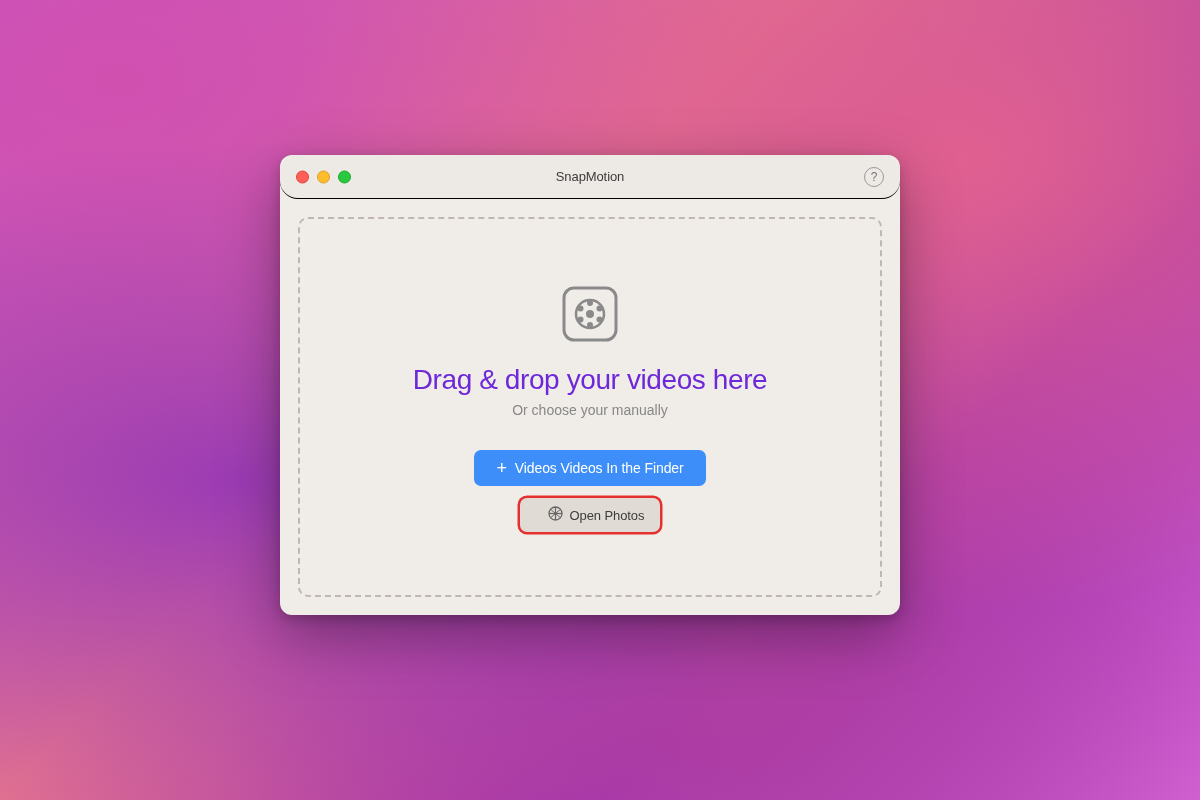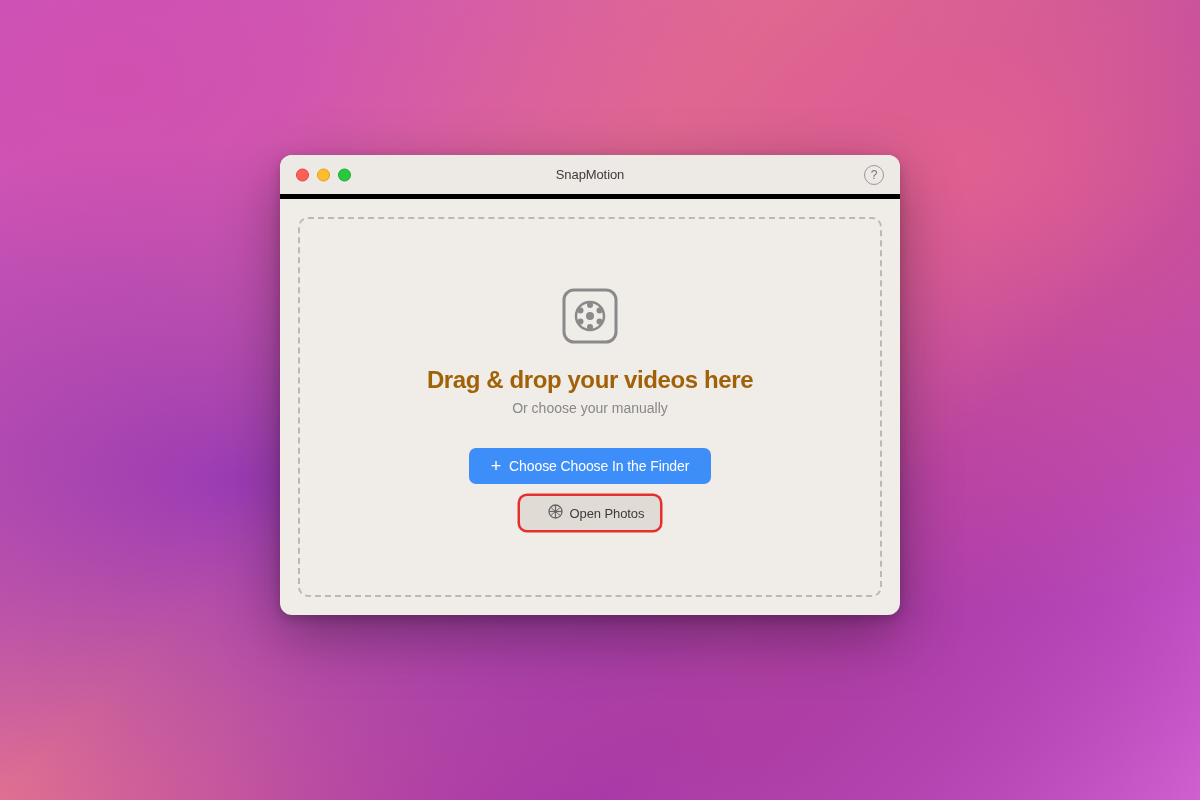--- a/index.html
+++ b/index.html
@@ -35,23 +35,24 @@
       box-shadow: 0 20px 60px rgba(0,0,0,0.35), 0 4px 12px rgba(0,0,0,0.2);
       overflow: hidden;
     }
 
     .title-bar {
       display: flex;
       align-items: center;
       justify-content: center;
       height: 44px;
       background: #ede9e5;
-      border-bottom: 5px solid #000000;
+      border-bottom: 1px solid #000000;
       position: relative;
       padding: 0 16px;
+      border-radius: 18px;
     }
 
     .traffic-lights {
       position: absolute;
       left: 16px;
       top: 50%;
       transform: translateY(-50%);
       display: flex;
       gap: 8px;
     }
@@ -113,23 +114,23 @@
       margin-bottom: 18px;
     }
 
     .film-icon-wrapper svg {
       width: 60px;
       height: 60px;
       color: #888;
     }
 
     .drag-title {
-      font-size: 24px;
-      font-weight: 700;
-      color: #a16207;
+      font-size: 28px;
+      font-weight: 400;
+      color: #6d28d9;
       letter-spacing: -0.4px;
       margin-bottom: 6px;
     }
 
     .drag-subtitle {
       font-size: 14px;
       color: #888;
       margin-bottom: 32px;
     }
 
@@ -229,21 +230,21 @@
         <circle cx="39.5" cy="24.5" r="3" fill="#8a8a8a"></circle>
       </svg>
     </div>
 
     <div class="drag-title">Drag &amp; drop your videos here</div>
     <div class="drag-subtitle">Or choose your manually</div>
 
     <div class="buttons-area">
       <button class="btn-choose-finder">
         <span class="plus-icon">+</span>
-        <span>Choose Choose In the Finder</span>
+        <span>Videos Videos In the Finder</span>
       </button>
 
       <div class="secondary-buttons">
         <button class="btn-secondary btn-open-photos">
           <span class="btn-icon">
             <svg width="15" height="15" viewBox="0 0 15 15" fill="none" xmlns="http://www.w3.org/2000/svg">
               <circle cx="7.5" cy="7.5" r="6.5" stroke="#666" stroke-width="1.3" fill="none"></circle>
               <line x1="7.5" y1="1" x2="7.5" y2="14" stroke="#666" stroke-width="1.2"></line>
               <line x1="1" y1="7.5" x2="14" y2="7.5" stroke="#666" stroke-width="1.2"></line>
               <line x1="2.8" y1="3.5" x2="12.2" y2="11.5" stroke="#666" stroke-width="1.0"></line>

